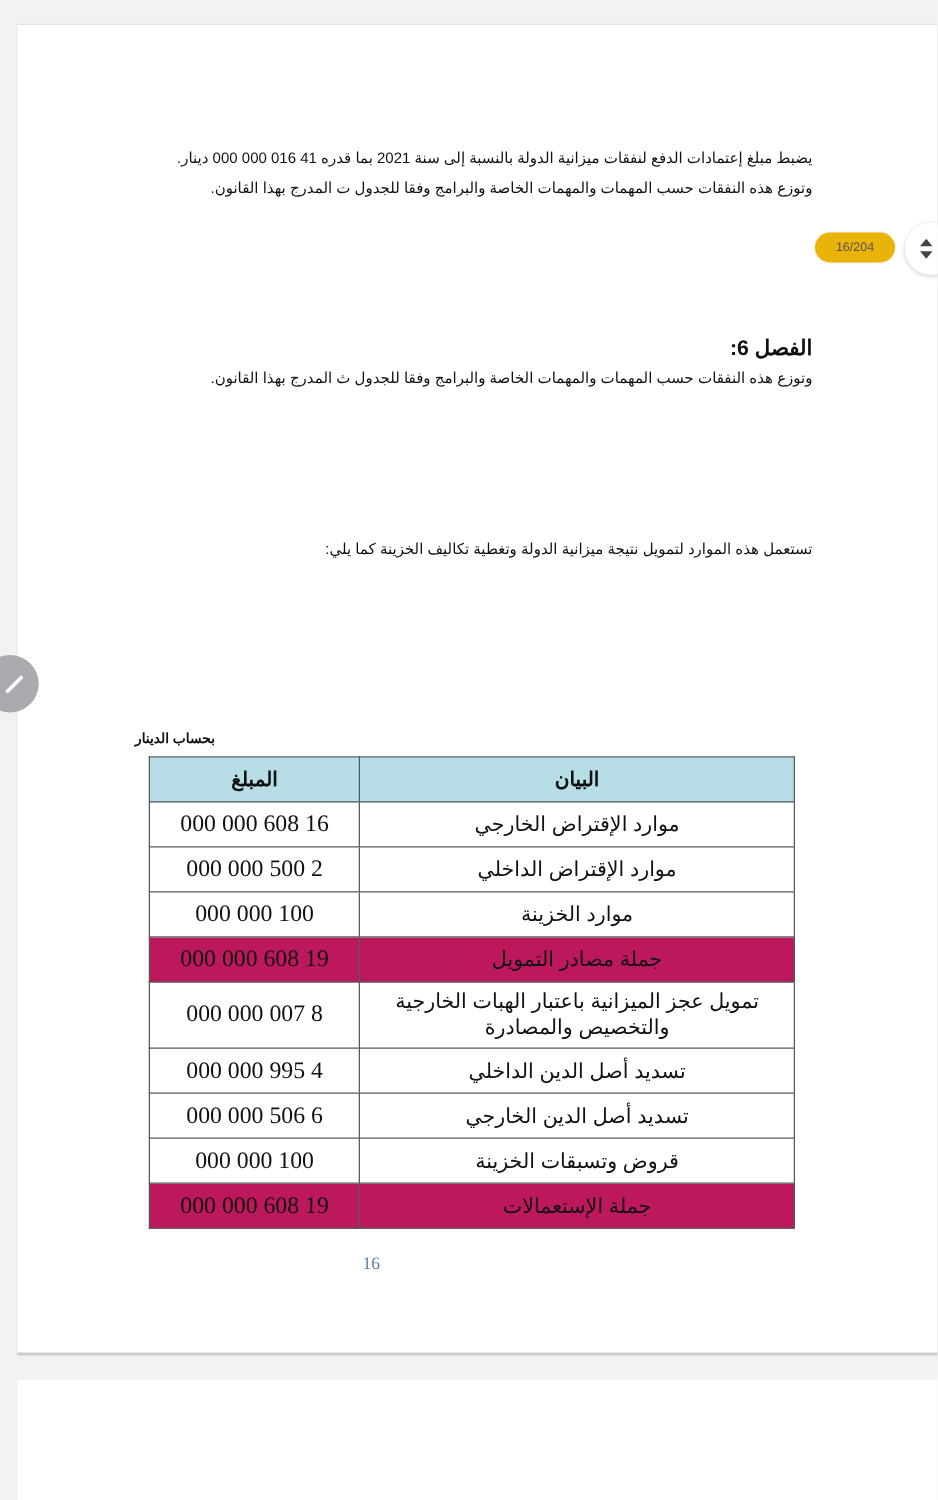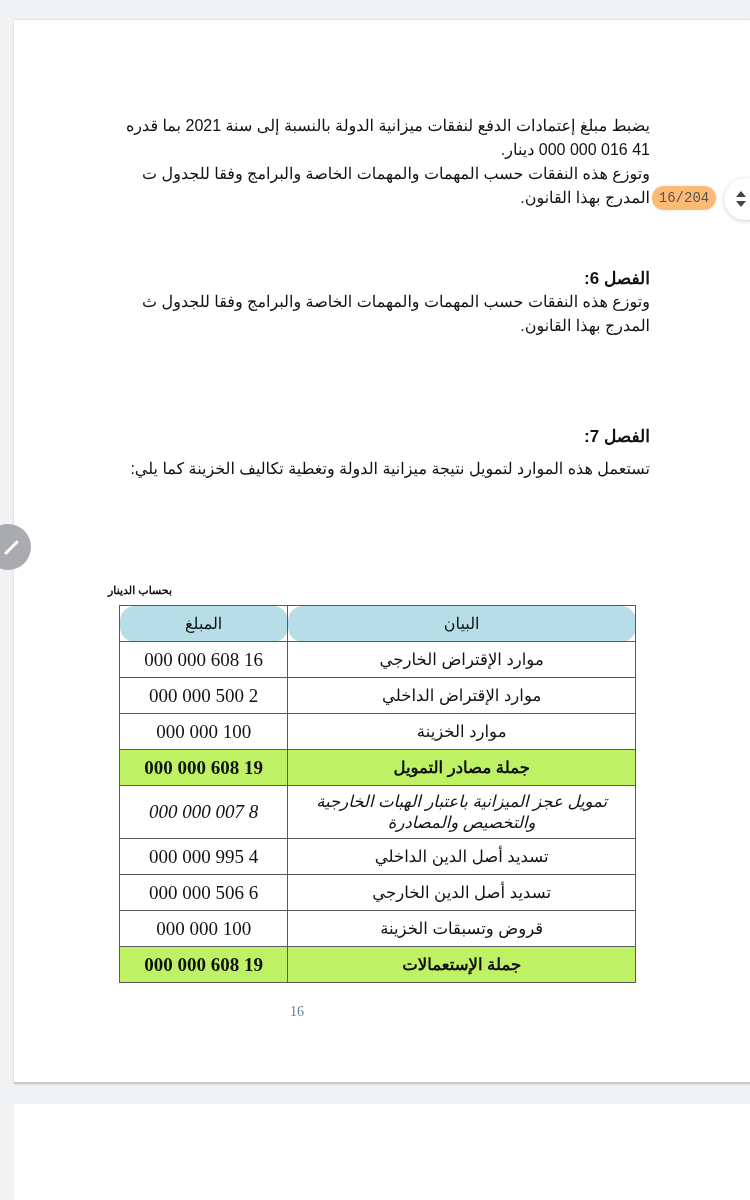--- a/index.html
+++ b/index.html
@@ -21,49 +21,49 @@
   .page2 {
     position:absolute; left:14px; top:1104px; width:736px; height:100px;
     background:#ffffff;
   }
   .page2-glyph {
     position:absolute; left:604px; top:1192px; font-size:12px; color:#222;
     font-family:"Liberation Sans", sans-serif; font-weight:bold;
   }
   .section { position:absolute; left:104px; width:546px; direction:rtl; text-align:right; }
   .sec-title { font-weight:bold; font-size:17px; line-height:22px; color:#111; font-family:"Liberation Sans", sans-serif; }
-  .para { font-size:16px; line-height:24px; color:#111; font-family:"Liberation Sans", sans-serif; }
+  .para { font-size:12px; line-height:24px; color:#111; font-family:"Liberation Sans", sans-serif; }
   .unit-label {
     position:absolute; left:108px; top:584px; direction:rtl;
     font-size:11px; font-weight:bold; color:#111; font-family:"Liberation Sans", sans-serif;
   }
   table.budget {
     position:absolute; left:119px; top:605px; width:517px;
     border-collapse:collapse; direction:rtl;
   }
   table.budget td, table.budget th {
     border:1px solid #555a60; text-align:center; padding:0;
   }
   table.budget .desc { width:348px; font-family:"Liberation Sans", sans-serif; font-size:16.5px; color:#111; }
   table.budget .amt { width:168px; font-family:"Liberation Serif", serif; font-size:19px; color:#111; }
-  table.budget tr.head td { background:#b7dde7; font-weight:normal; font-family:"Liberation Sans", sans-serif; font-size:16px; height:35px;border-radius:15px; }
+  table.budget tr.head td { background:#b7dde7; font-weight:bold; font-family:"Liberation Sans", sans-serif; font-size:16px; height:35px; }
   table.budget tr.row td { height:35px; }
-  table.budget tr.tall td { height:52px;font-style:italic; }
-  table.budget tr.total td { background:#bef264; font-weight:bold; height:35px; }
+  table.budget tr.tall td { height:52px; }
+  table.budget tr.total td { background:#be185d; font-weight:normal; height:35px; }
   table.budget tr.total td.amt { font-size:19px; }
   .desc-two { line-height:21px; }
   .page-number {
     position:absolute; left:0; width:594px; top:1004px; text-align:center;
     font-family:"Liberation Serif", serif; font-size:14px; color:#5b7fa3;
   }
   .page-counter {
     position:absolute; left:652px; top:186px; width:64px; height:24px;
-    border-radius:12px; background:#fdba74;
+    border-radius:12px; background:#eab308;
     box-shadow:0 0 3px rgba(0,0,0,0.12);
-    font-family:Liberation Mono, monospace; font-size:14px; color:#555;
+    font-family:Liberation Sans, sans-serif; font-size:10px; color:#555;
     display:flex; align-items:center; justify-content:center;
   }
   .scroll-btn {
     position:absolute; left:724px; top:178px; width:42px; height:42px;
     border-radius:50%; background:#ffffff; box-shadow:0 1px 4px rgba(0,0,0,0.2);
     display:flex; align-items:center; justify-content:flex-start; padding-left:10px; box-sizing:border-box;
   }
   .edit-btn {
     position:absolute; left:-15px; top:524px; width:46px; height:46px;
     border-radius:50%; background:#a9abae;
@@ -81,21 +81,20 @@
   <div class="para">يضبط مبلغ إعتمادات الدفع لنفقات ميزانية الدولة بالنسبة إلى سنة 2021 بما قدره 41 016 000 000 دينار.</div>
   <div class="para">وتوزع هذه النفقات حسب المهمات والمهمات الخاصة والبرامج وفقا للجدول ت المدرج بهذا القانون.</div>
 </div>
 
 <div class="section" style="top:268px;">
   <div class="sec-title">الفصل 6:</div>
   <div class="para">وتوزع هذه النفقات حسب المهمات والمهمات الخاصة والبرامج وفقا للجدول ث المدرج بهذا القانون.</div>
 </div>
 
 <div class="section" style="top:426px;">
-  <div class="sec-title" style="margin-bottom:8px;">الفصل 7:</div>
   <div class="para" style="line-height:26px;">تستعمل هذه الموارد لتمويل نتيجة ميزانية الدولة وتغطية تكاليف الخزينة كما يلي:</div>
 </div>
 
 <div class="unit-label">بحساب الدينار</div>
 
 <table class="budget">
   <tbody id="budget-body">
     <tr class="head">
       <td class="desc">البيان</td>
       <td class="amt">المبلغ</td>

